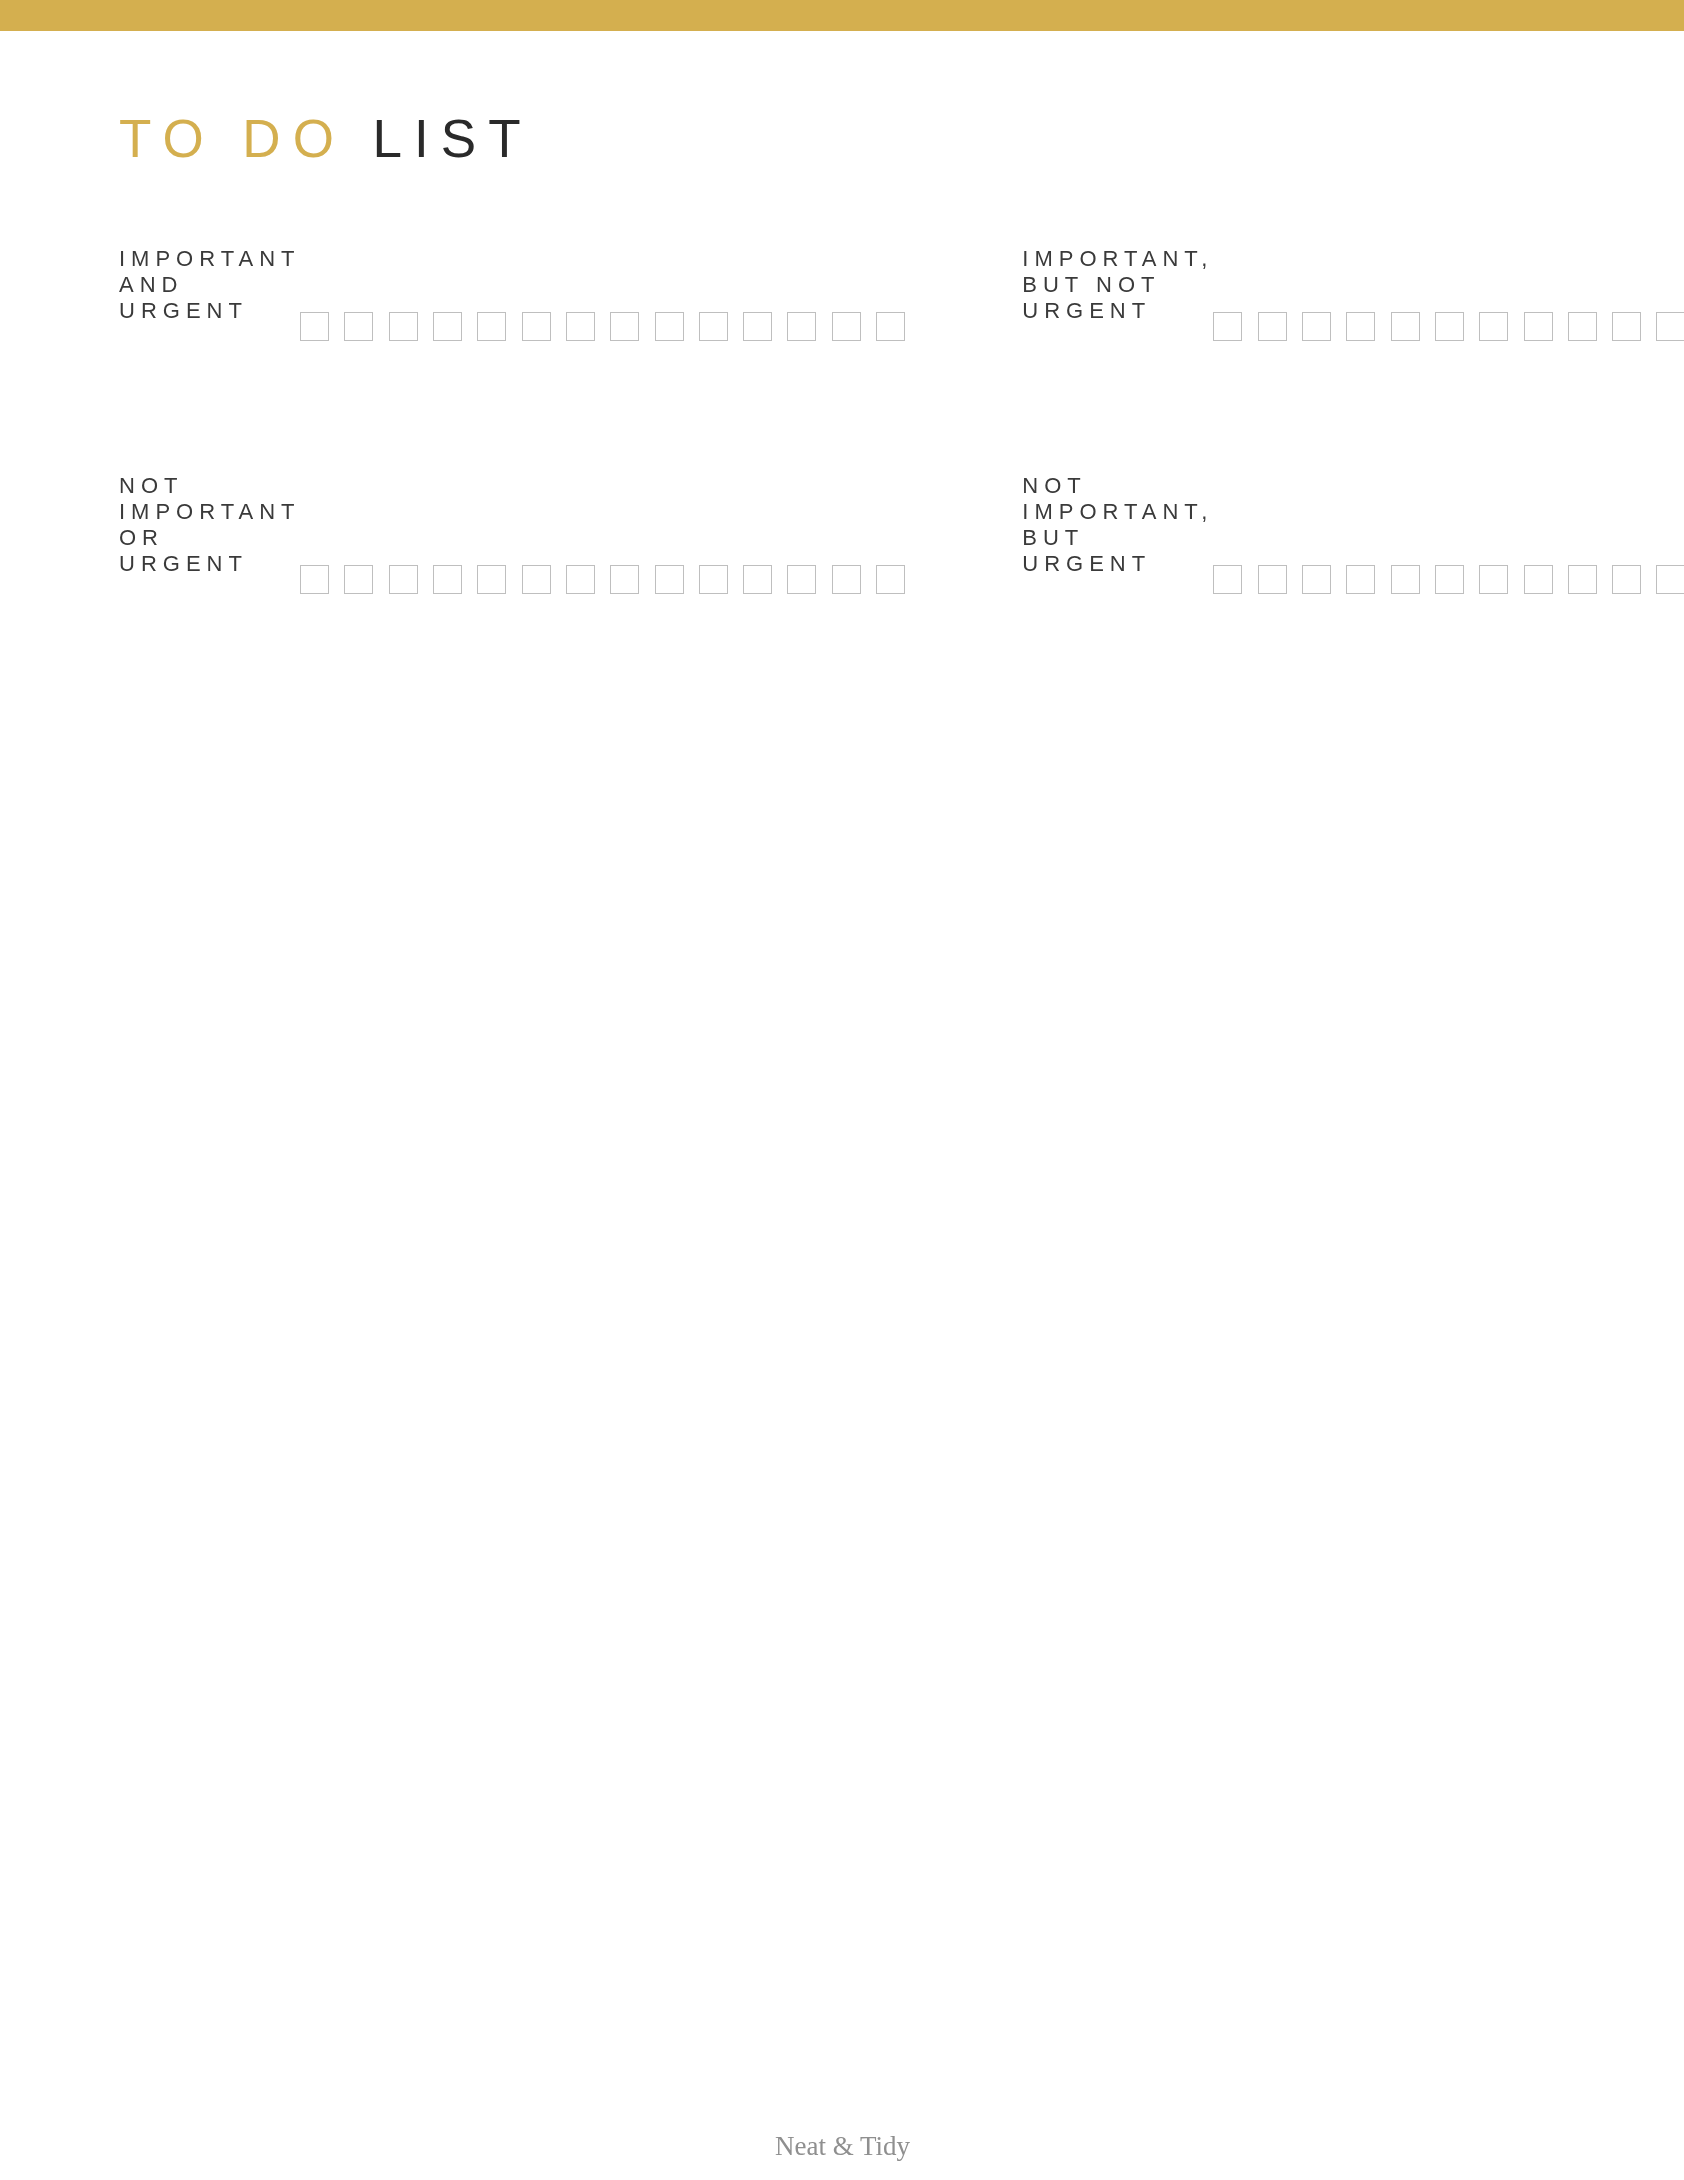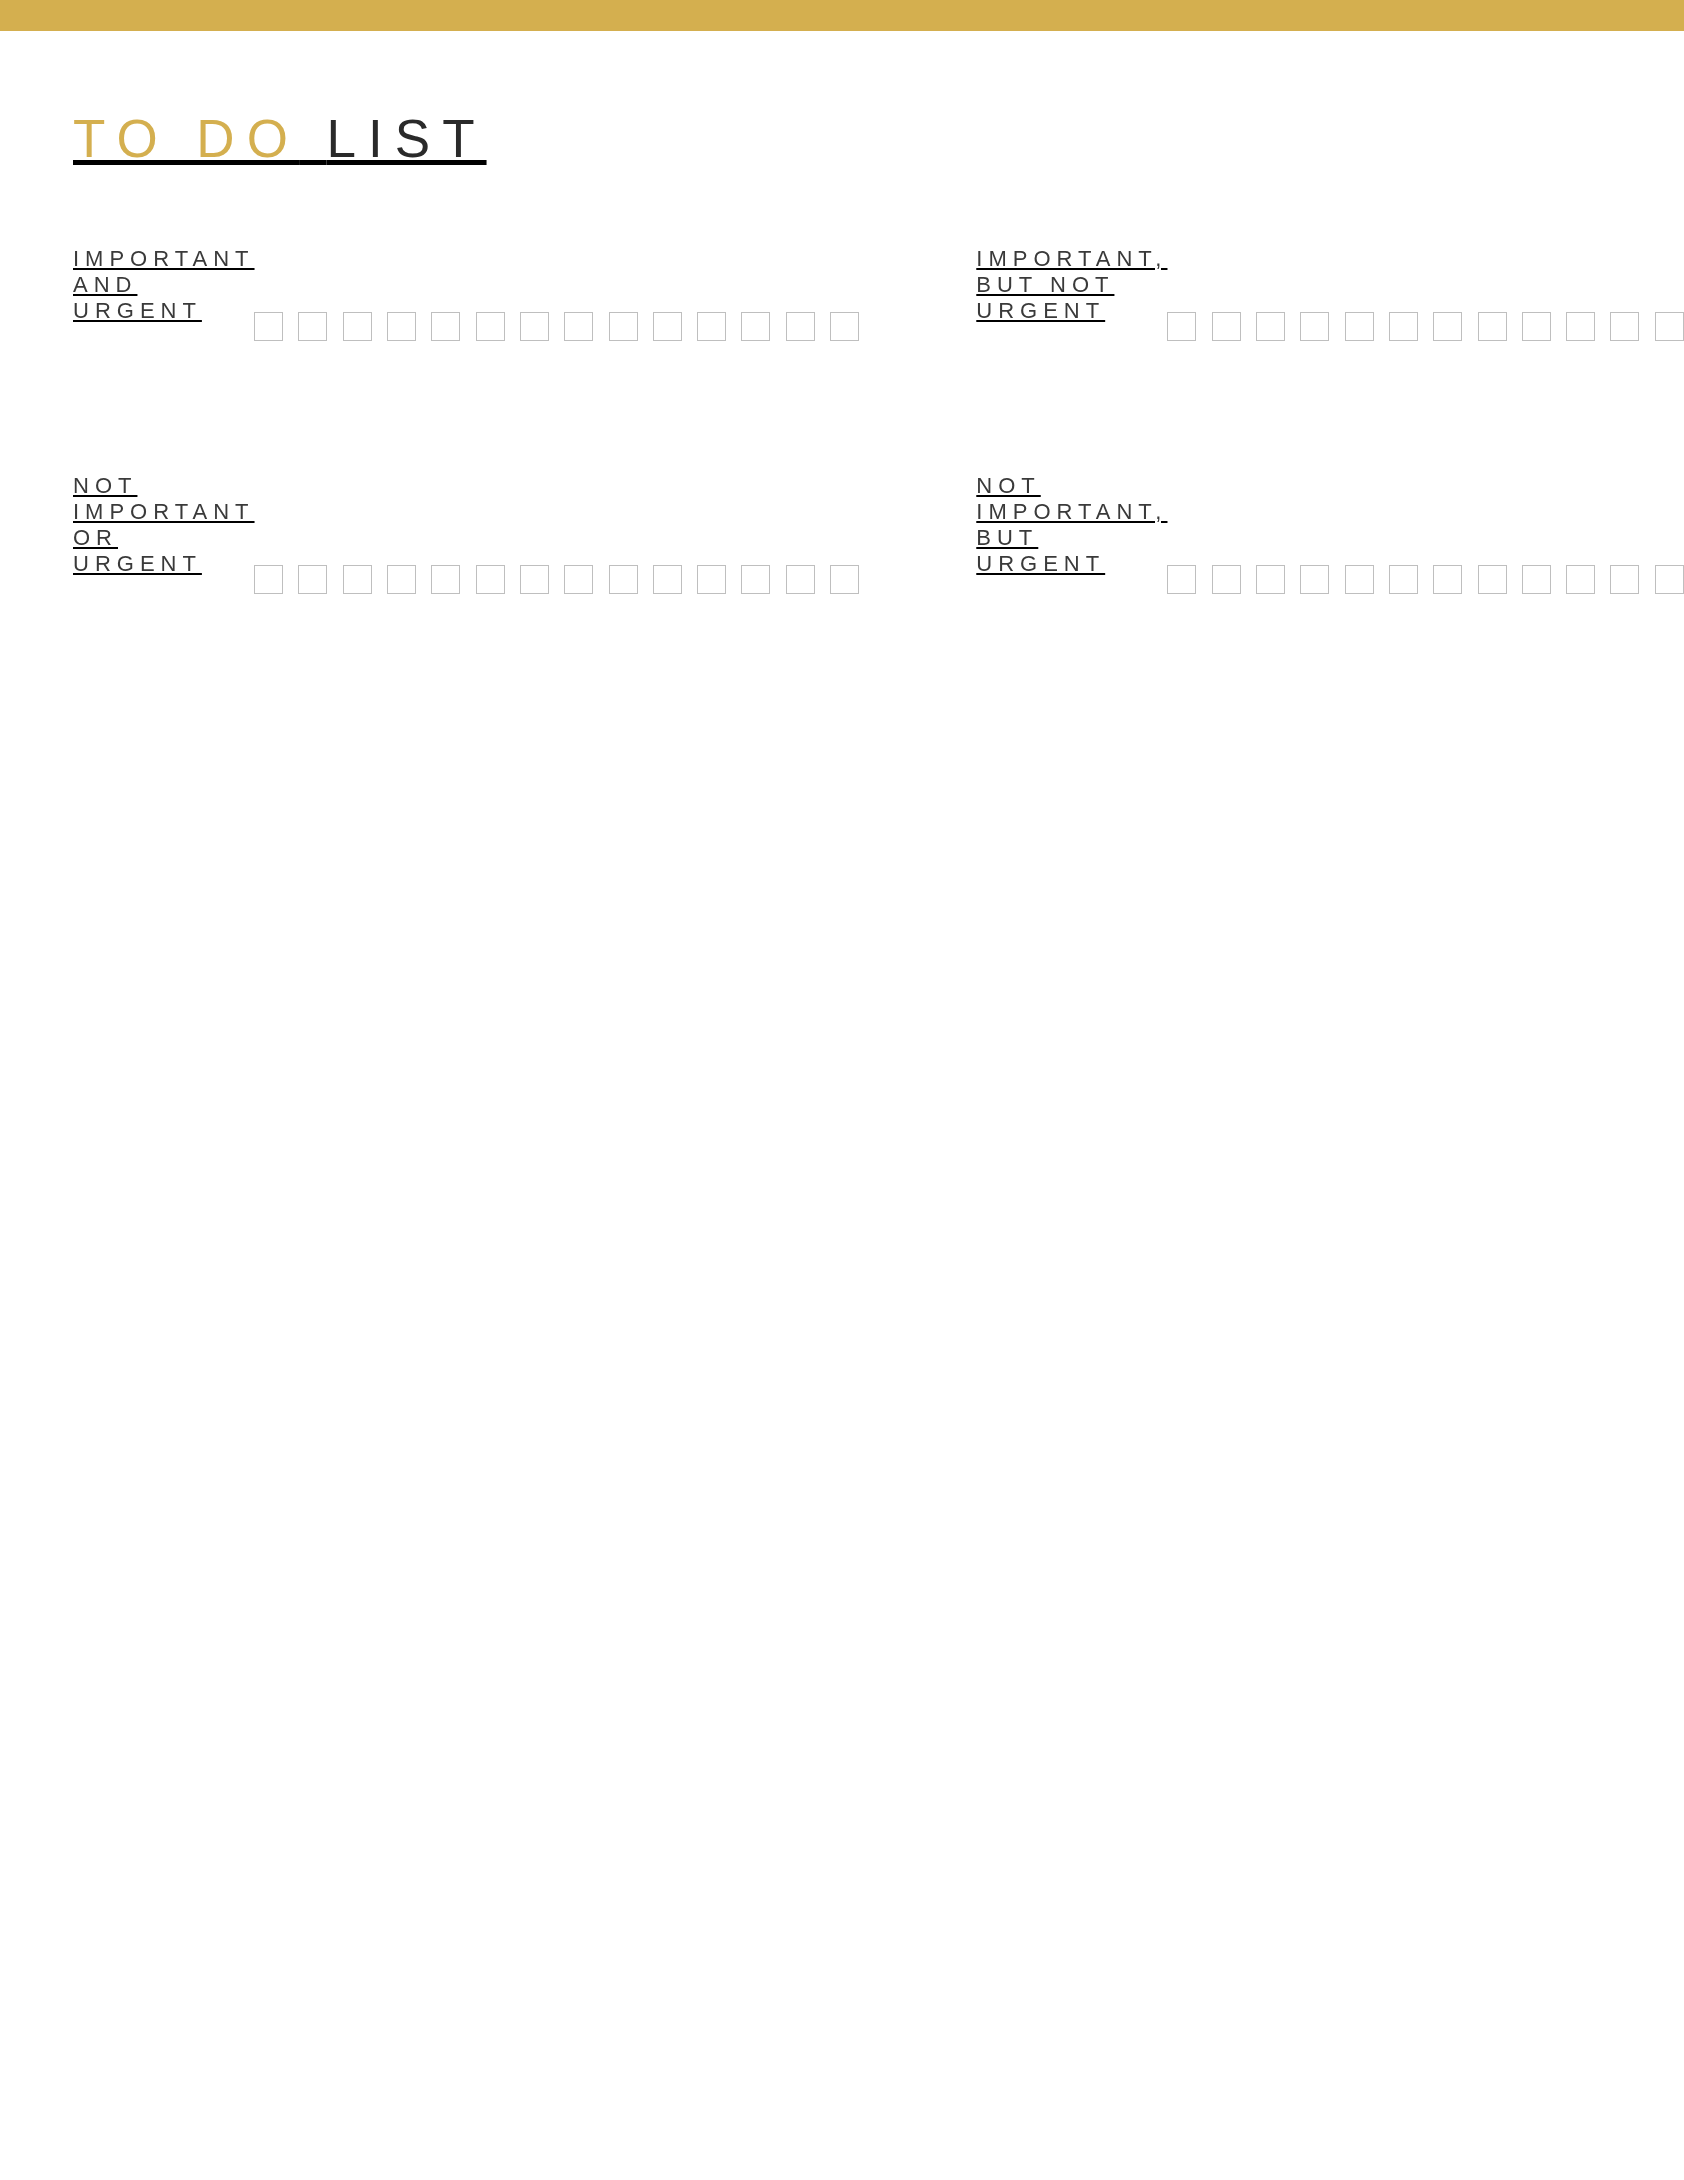--- a/index.html
+++ b/index.html
@@ -13,22 +13,21 @@
       width: 1685px;
       height: 2181px;
       position: relative;
     }
     .top-bar {
       width: 100%;
       height: 31px;
       background: #d4af4f;
     }
     .content {
-      padding: 77px 119px 34px 73px;
-      text-decoration: underline;
+      padding: 77px 119px 34px 119px;
     }
     .page-title {
       font-size: 53px;
       font-weight: 300;
       letter-spacing: 12px;
       margin-bottom: 77px;
     }
     .title-accent {
       color: #d4af4f;
     }
@@ -335,14 +334,15 @@
         </div>
         <div class="checklist-row">
           <div class="checkbox"></div>
           <div class="line"></div>
         </div>
       </div>
     </div>
 </div>
 
 <div class="footer">
+  <div class="footer-brand">Neat &amp; Tidy</div>
 </div>
 
 
 </body></html>

